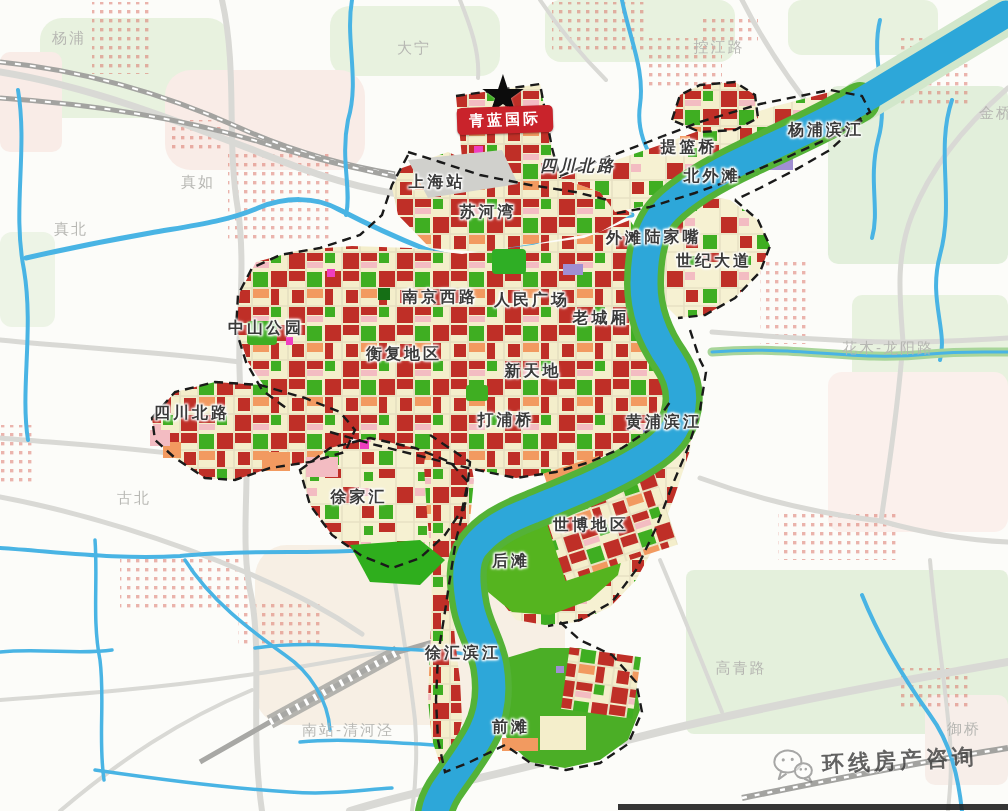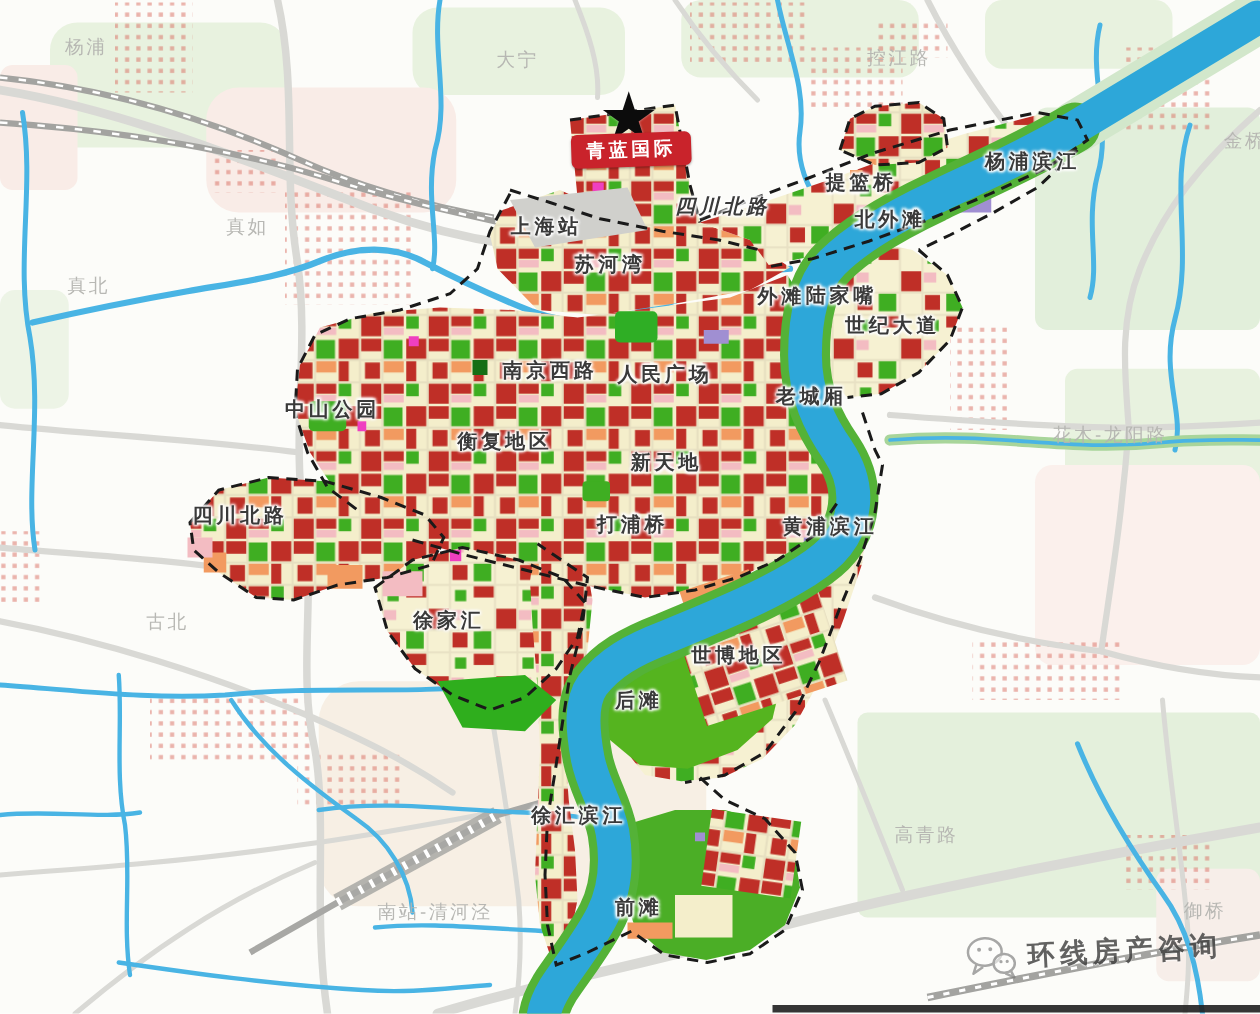--- a/index.html
+++ b/index.html
@@ -229,21 +229,21 @@
       <div class="lbl district" style="left: 578px; top: 166px; font-style: italic;">四川北路</div>
       <div class="lbl district" style="left: 488px; top: 212px;">苏河湾</div>
       <div class="lbl district" style="left: 597px; top: 238px; margin-left: 28px;">外滩</div>
       <div class="lbl district" style="left: 673px; top: 237px;">陆家嘴</div>
       <div class="lbl district" style="left: 714px; top: 261px;">世纪大道</div>
       <div class="lbl district" style="left: 712px; top: 176px;">北外滩</div>
       <div class="lbl district" style="left: 689px; top: 147px;">提篮桥</div>
       <div class="lbl district" style="left: 826px; top: 130px;">杨浦滨江</div>
       <div class="lbl district" style="left: 440px; top: 297px;">南京西路</div>
       <div class="lbl district" style="left: 532px; top: 290px; margin-top: 10px;">人民广场</div>
-      <div class="lbl district" style="left: 601px; top: 318px; margin-left: 48px;">老城厢</div>
+      <div class="lbl district" style="left: 601px; top: 318px;">老城厢</div>
       <div class="lbl district" style="left: 266px; top: 328px;">中山公园</div>
       <div class="lbl district" style="left: 404px; top: 354px;">衡复地区</div>
       <div class="lbl district" style="left: 533px; top: 371px;">新天地</div>
       <div class="lbl district" style="left: 506px; top: 420px;">打浦桥</div>
       <div class="lbl district" style="left: 658px; top: 422px; padding-left: 12px;">黄浦滨江</div>
       <div class="lbl district" style="left: 192px; top: 413px;">四川北路</div>
       <div class="lbl district" style="left: 359px; top: 497px;">徐家汇</div>
       <div class="lbl district" style="left: 591px; top: 525px;">世博地区</div>
       <div class="lbl district" style="left: 511px; top: 561px;">后滩</div>
       <div class="lbl district" style="left: 463px; top: 653px;">徐汇滨江</div>

